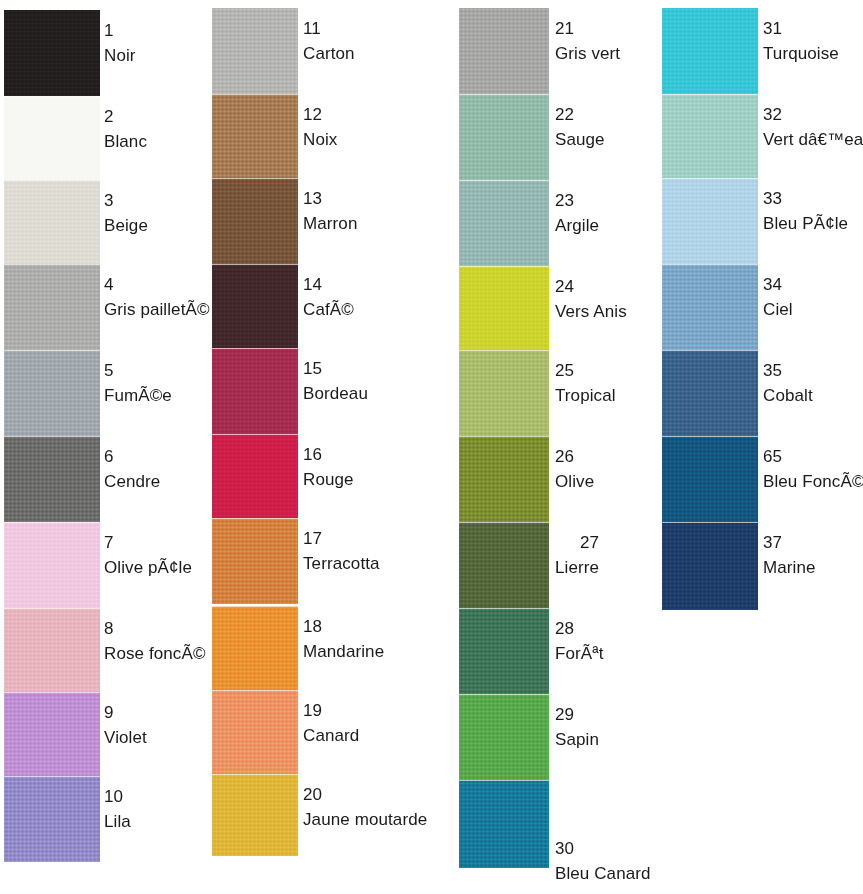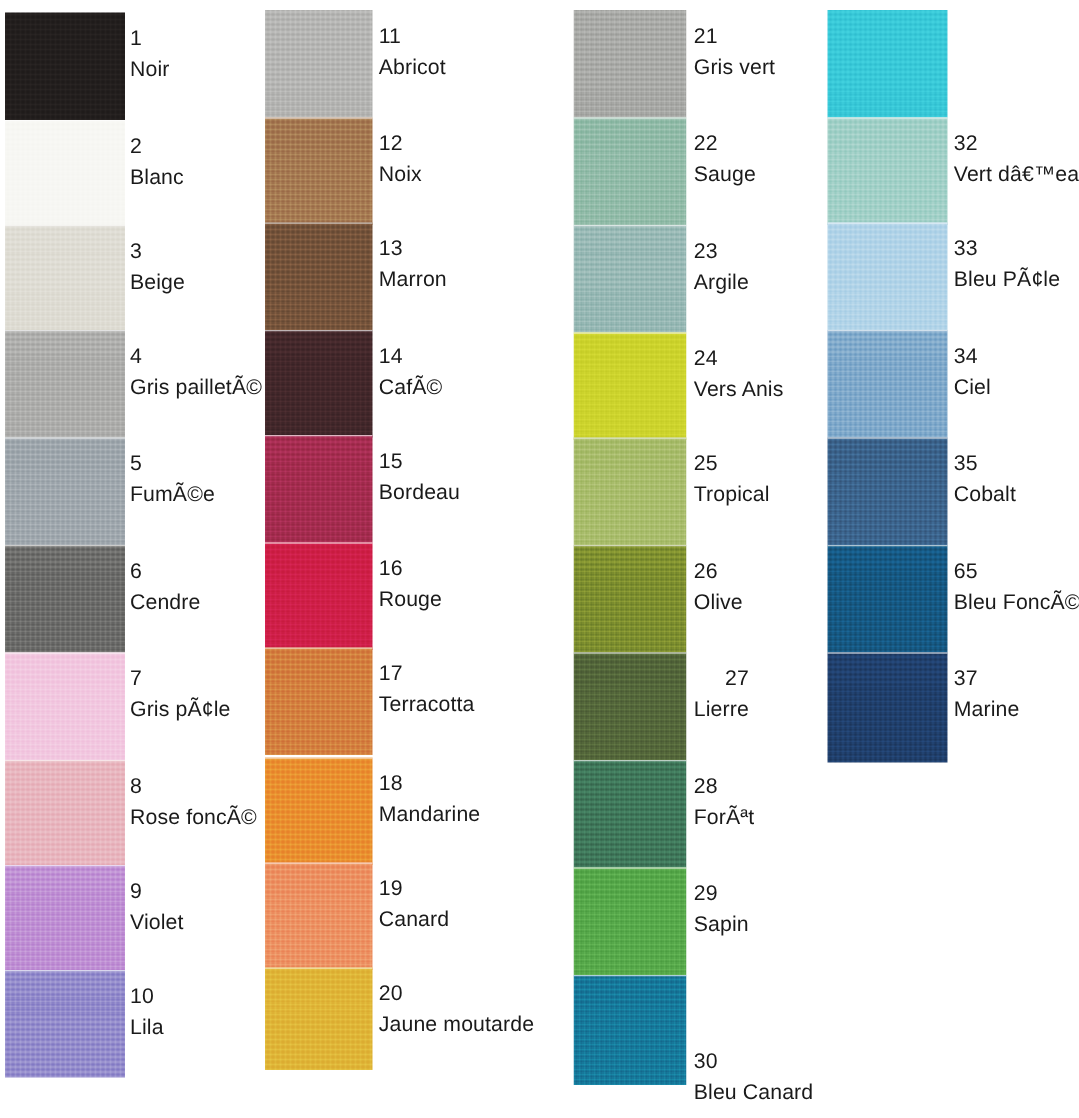--- a/index.html
+++ b/index.html
@@ -145,21 +145,21 @@
         <div class="swatch-chip seam" title="Cendre" style="left: 0px; width: 96px; height: 86px; background: rgb(107, 107, 105);"></div>
         <div class="swatch-label" style="left: 100px; top: 12px;">
           <span class="swatch-number">6</span>
           <span class="swatch-name">Cendre</span>
         </div>
       </div>
       <div class="swatch-row" style="top: 522px; height: 86px; width: 100%;">
         <div class="swatch-chip seam" title="Rose pÃ¢le" style="left: 0px; width: 96px; height: 86px; background: rgb(242, 200, 224);"></div>
         <div class="swatch-label" style="left: 100px; top: 12px;">
           <span class="swatch-number">7</span>
-          <span class="swatch-name">Gris pÃ¢le</span>
+          <span class="swatch-name">Olive pÃ¢le</span>
         </div>
       </div>
       <div class="swatch-row" style="top: 608px; height: 86px; width: 100%;">
         <div class="swatch-chip seam" title="Rose foncÃ©" style="left: 0px; width: 96px; height: 86px; background: rgb(232, 180, 189);"></div>
         <div class="swatch-label" style="left: 100px; top: 12px;">
           <span class="swatch-number">8</span>
           <span class="swatch-name">Rose foncÃ©</span>
         </div>
       </div>
       <div class="swatch-row" style="top: 692px; height: 86px; width: 100%;">
@@ -175,21 +175,21 @@
           <span class="swatch-number">10</span>
           <span class="swatch-name">Lila</span>
         </div>
       </div>
     </div>
     <div class="color-column col-2" style="left: 212px;">
       <div class="swatch-row" style="top: 8px; height: 86px; width: 100%;">
         <div class="swatch-chip" title="Carton" style="left: 0px; width: 86px; height: 86px; background: rgb(180, 180, 178);"></div>
         <div class="swatch-label" style="left: 91px; top: 12px;">
           <span class="swatch-number">11</span>
-          <span class="swatch-name">Abricot</span>
+          <span class="swatch-name">Carton</span>
         </div>
       </div>
       <div class="swatch-row" style="top: 94px; height: 86px; width: 100%;">
         <div class="swatch-chip seam" title="Noix" style="left: 0px; width: 86px; height: 86px; background: rgb(166, 122, 82);"></div>
         <div class="swatch-label" style="left: 91px; top: 12px;">
           <span class="swatch-number">12</span>
           <span class="swatch-name">Noix</span>
         </div>
       </div>
       <div class="swatch-row" style="top: 178px; height: 86px; width: 100%;">
@@ -317,20 +317,24 @@
         <div class="swatch-chip seam" title="Bleu Canard" style="left: 0px; width: 90px; height: 88px; background: rgb(22, 120, 154);"></div>
         <div class="swatch-label" style="left: 96px; top: 12px; margin-top: 48px;">
           <span class="swatch-number">30</span>
           <span class="swatch-name">Bleu Canard</span>
         </div>
       </div>
     </div>
     <div class="color-column col-4" style="left: 662px;">
       <div class="swatch-row" style="top: 8px; height: 86px; width: 100%;">
         <div class="swatch-chip" title="Turquoise" style="left: 0px; width: 96px; height: 86px; background: rgb(54, 198, 214);"></div>
+        <div class="swatch-label" style="left: 101px; top: 12px;">
+          <span class="swatch-number">31</span>
+          <span class="swatch-name">Turquoise</span>
+        </div>
       </div>
       <div class="swatch-row" style="top: 94px; height: 86px; width: 100%;">
         <div class="swatch-chip seam" title="Vert dâ€™eau" style="left: 0px; width: 96px; height: 86px; background: rgb(159, 207, 198);"></div>
         <div class="swatch-label" style="left: 101px; top: 12px;">
           <span class="swatch-number">32</span>
           <span class="swatch-name">Vert dâ€™eau</span>
         </div>
       </div>
       <div class="swatch-row" style="top: 178px; height: 86px; width: 100%;">
         <div class="swatch-chip seam" title="Bleu PÃ¢le" style="left: 0px; width: 96px; height: 86px; background: rgb(176, 211, 232);"></div>

